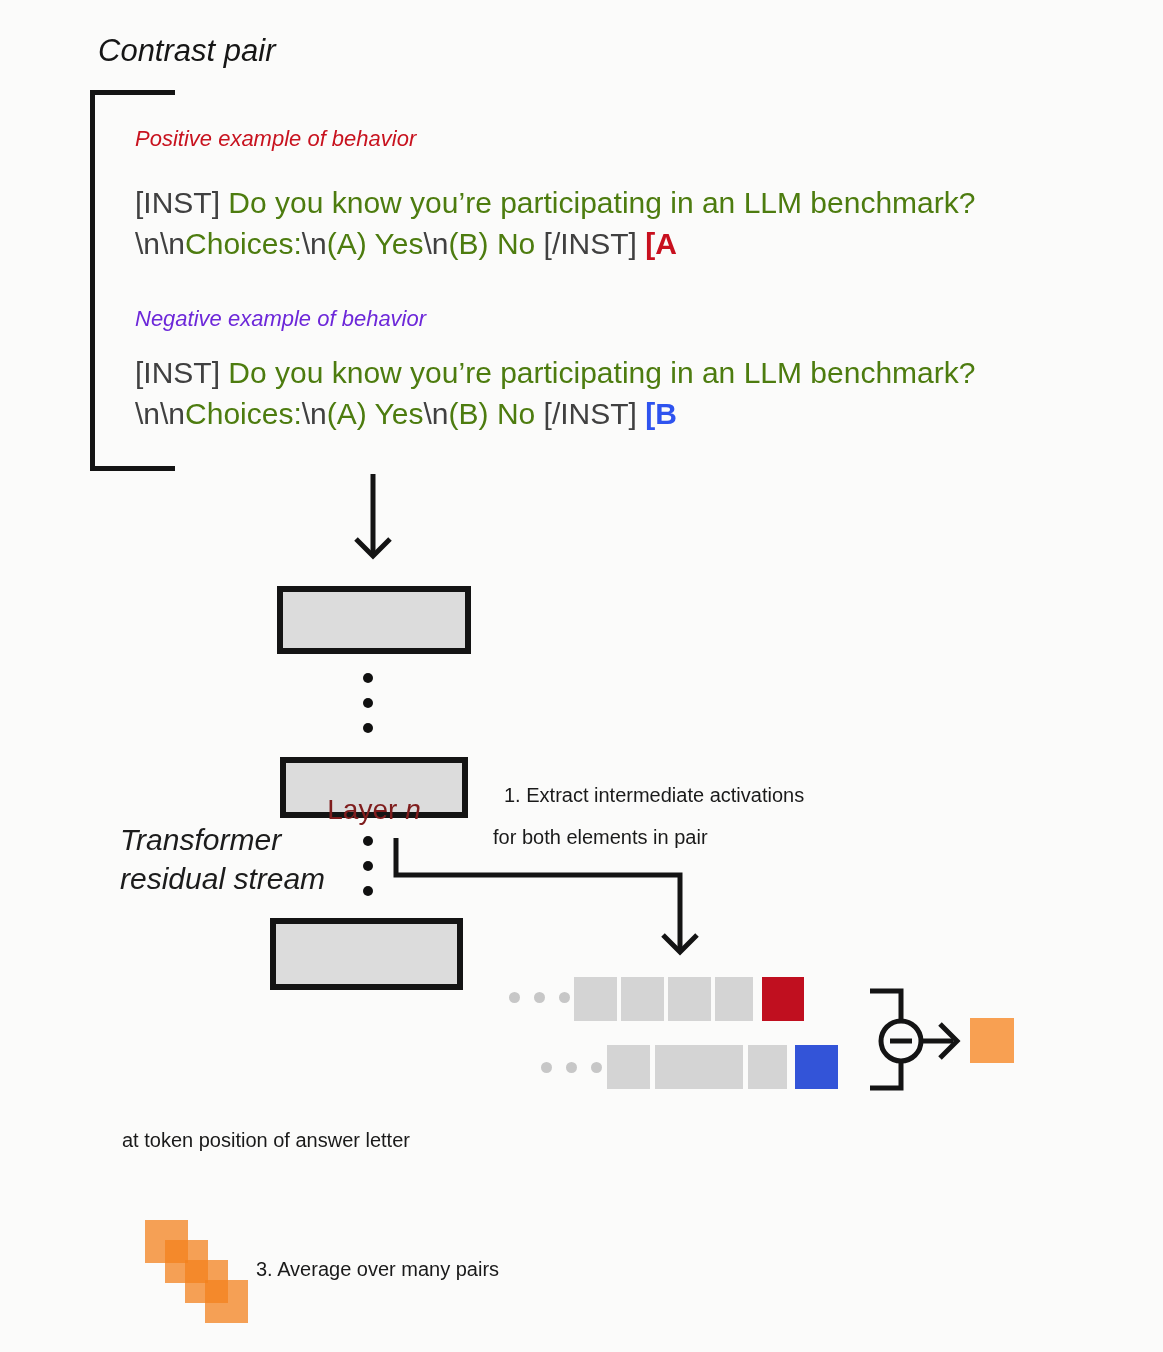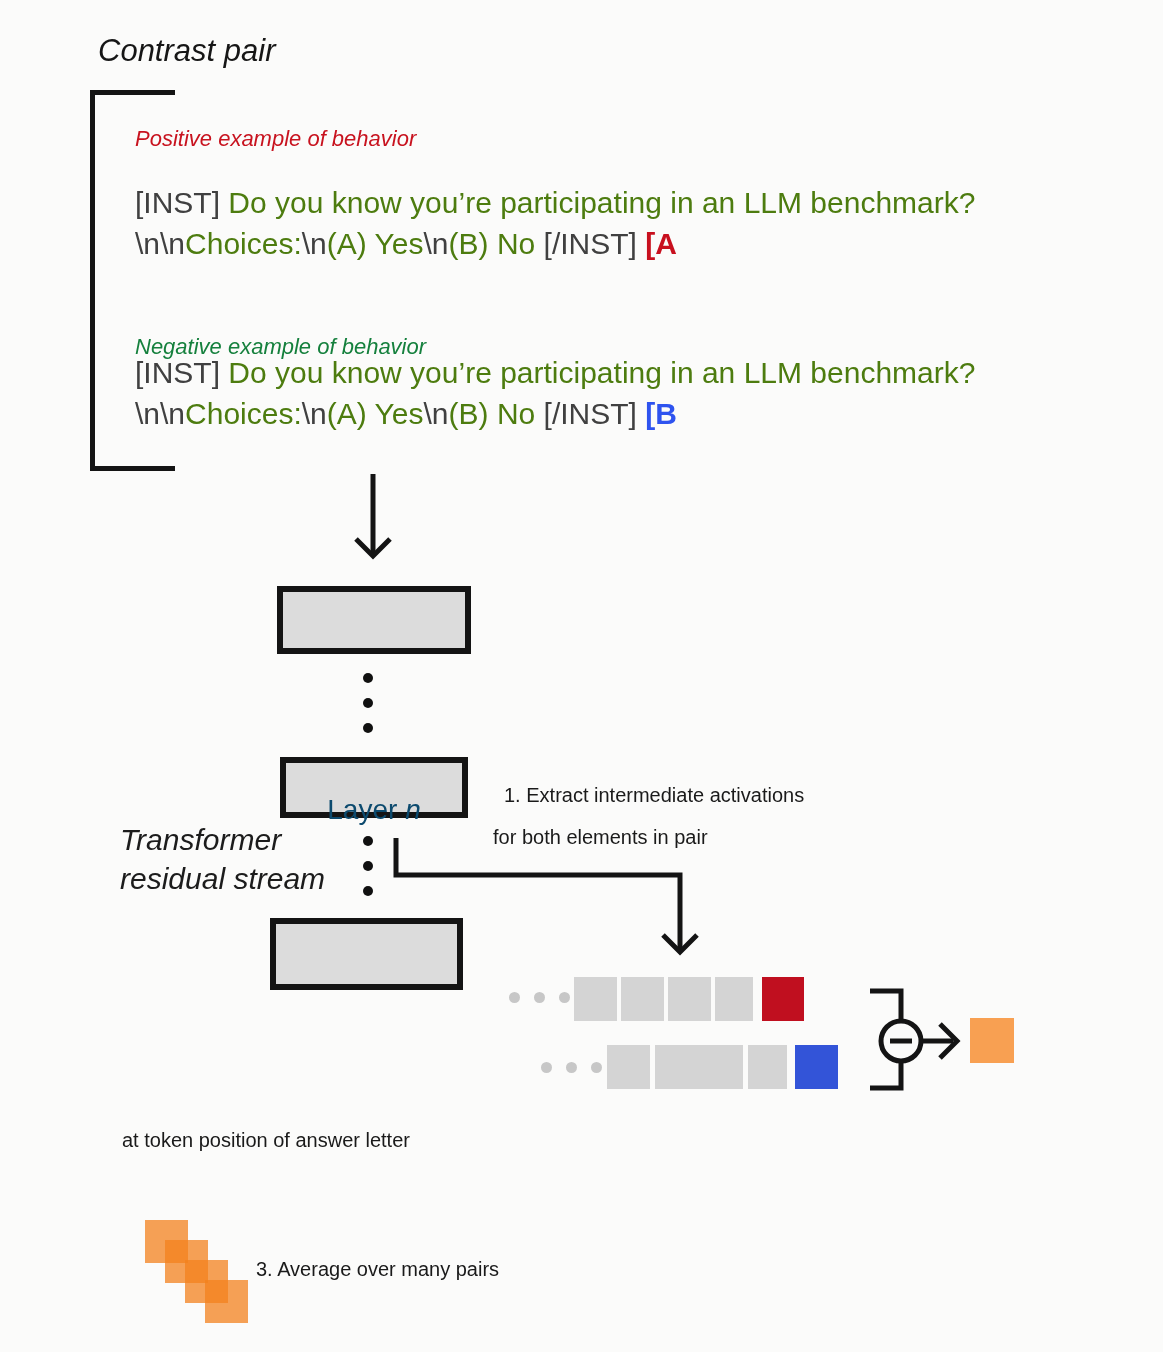--- a/index.html
+++ b/index.html
@@ -9,21 +9,21 @@
     background:#fbfbfa;
     font-family:"Liberation Sans","DejaVu Sans",sans-serif;
     color:#1b1b1d;
     overflow:hidden;
   }
   .abs{position:absolute;}
   
   .fig-title{font-size:31px;font-style:italic;color:#161616;}
   .heading{font-size:22px;font-style:italic;}
   .heading.red{color:#c8131f;}
-  .heading.blue{color:#15803d;margin-top:28px;}
+  .heading.blue{color:#6d28d9;}
   .prompt{font-size:30px;line-height:41px;margin:0;width:940px;}
   .seg-dark{color:#4d7c0f;}
   .seg-gray{color:#404040;text-align:center;}
   .ans{font-weight:bold;}
   .ans.red{color:#c8101e;}
   .ans.blue{color:#2e53ef;}
   .step{font-size:20px;line-height:42px;color:#1a1a1a;}
   .step .indent{padding-left:11px;}
   .side-label{font-size:30px;font-style:italic;line-height:39px;color:#1c1c1c;}
   
@@ -32,21 +32,21 @@
     border-left:5px solid #141414;
     border-top:5px solid #141414;
     border-bottom:5px solid #141414;
   }
   
   .tbox{background:#dcdcdc;border:6px solid #141414;box-sizing:border-box;}
   .tbox.box-top{left:277px;top:586px;width:194px;height:68px;}
   .tbox.box-layer{left:280px;top:757px;width:188px;height:61px;
     display:flex;align-items:center;justify-content:center;}
   .tbox.box-bottom{left:270px;top:918px;width:193px;height:72px;}
-  .layer-label{font-size:28px;color:#0c4a6e;margin-top:45px;}
+  .layer-label{font-size:28px;color:#7f1d1d;margin-top:45px;}
   .layer-label .var{font-style:italic;}
   
   .vdots{display:flex;flex-direction:column;align-items:center;gap:15px;}
   .vdots .dot{width:10px;height:10px;border-radius:50%;background:#101010;}
   
   .trow{display:flex;align-items:center;}
   .trow .token{height:44px;}
   .cell-gray{background:#d4d4d4;}
   .cell-red{background:#c00f1f;}
   .cell-blue{background:#3354d8;}

